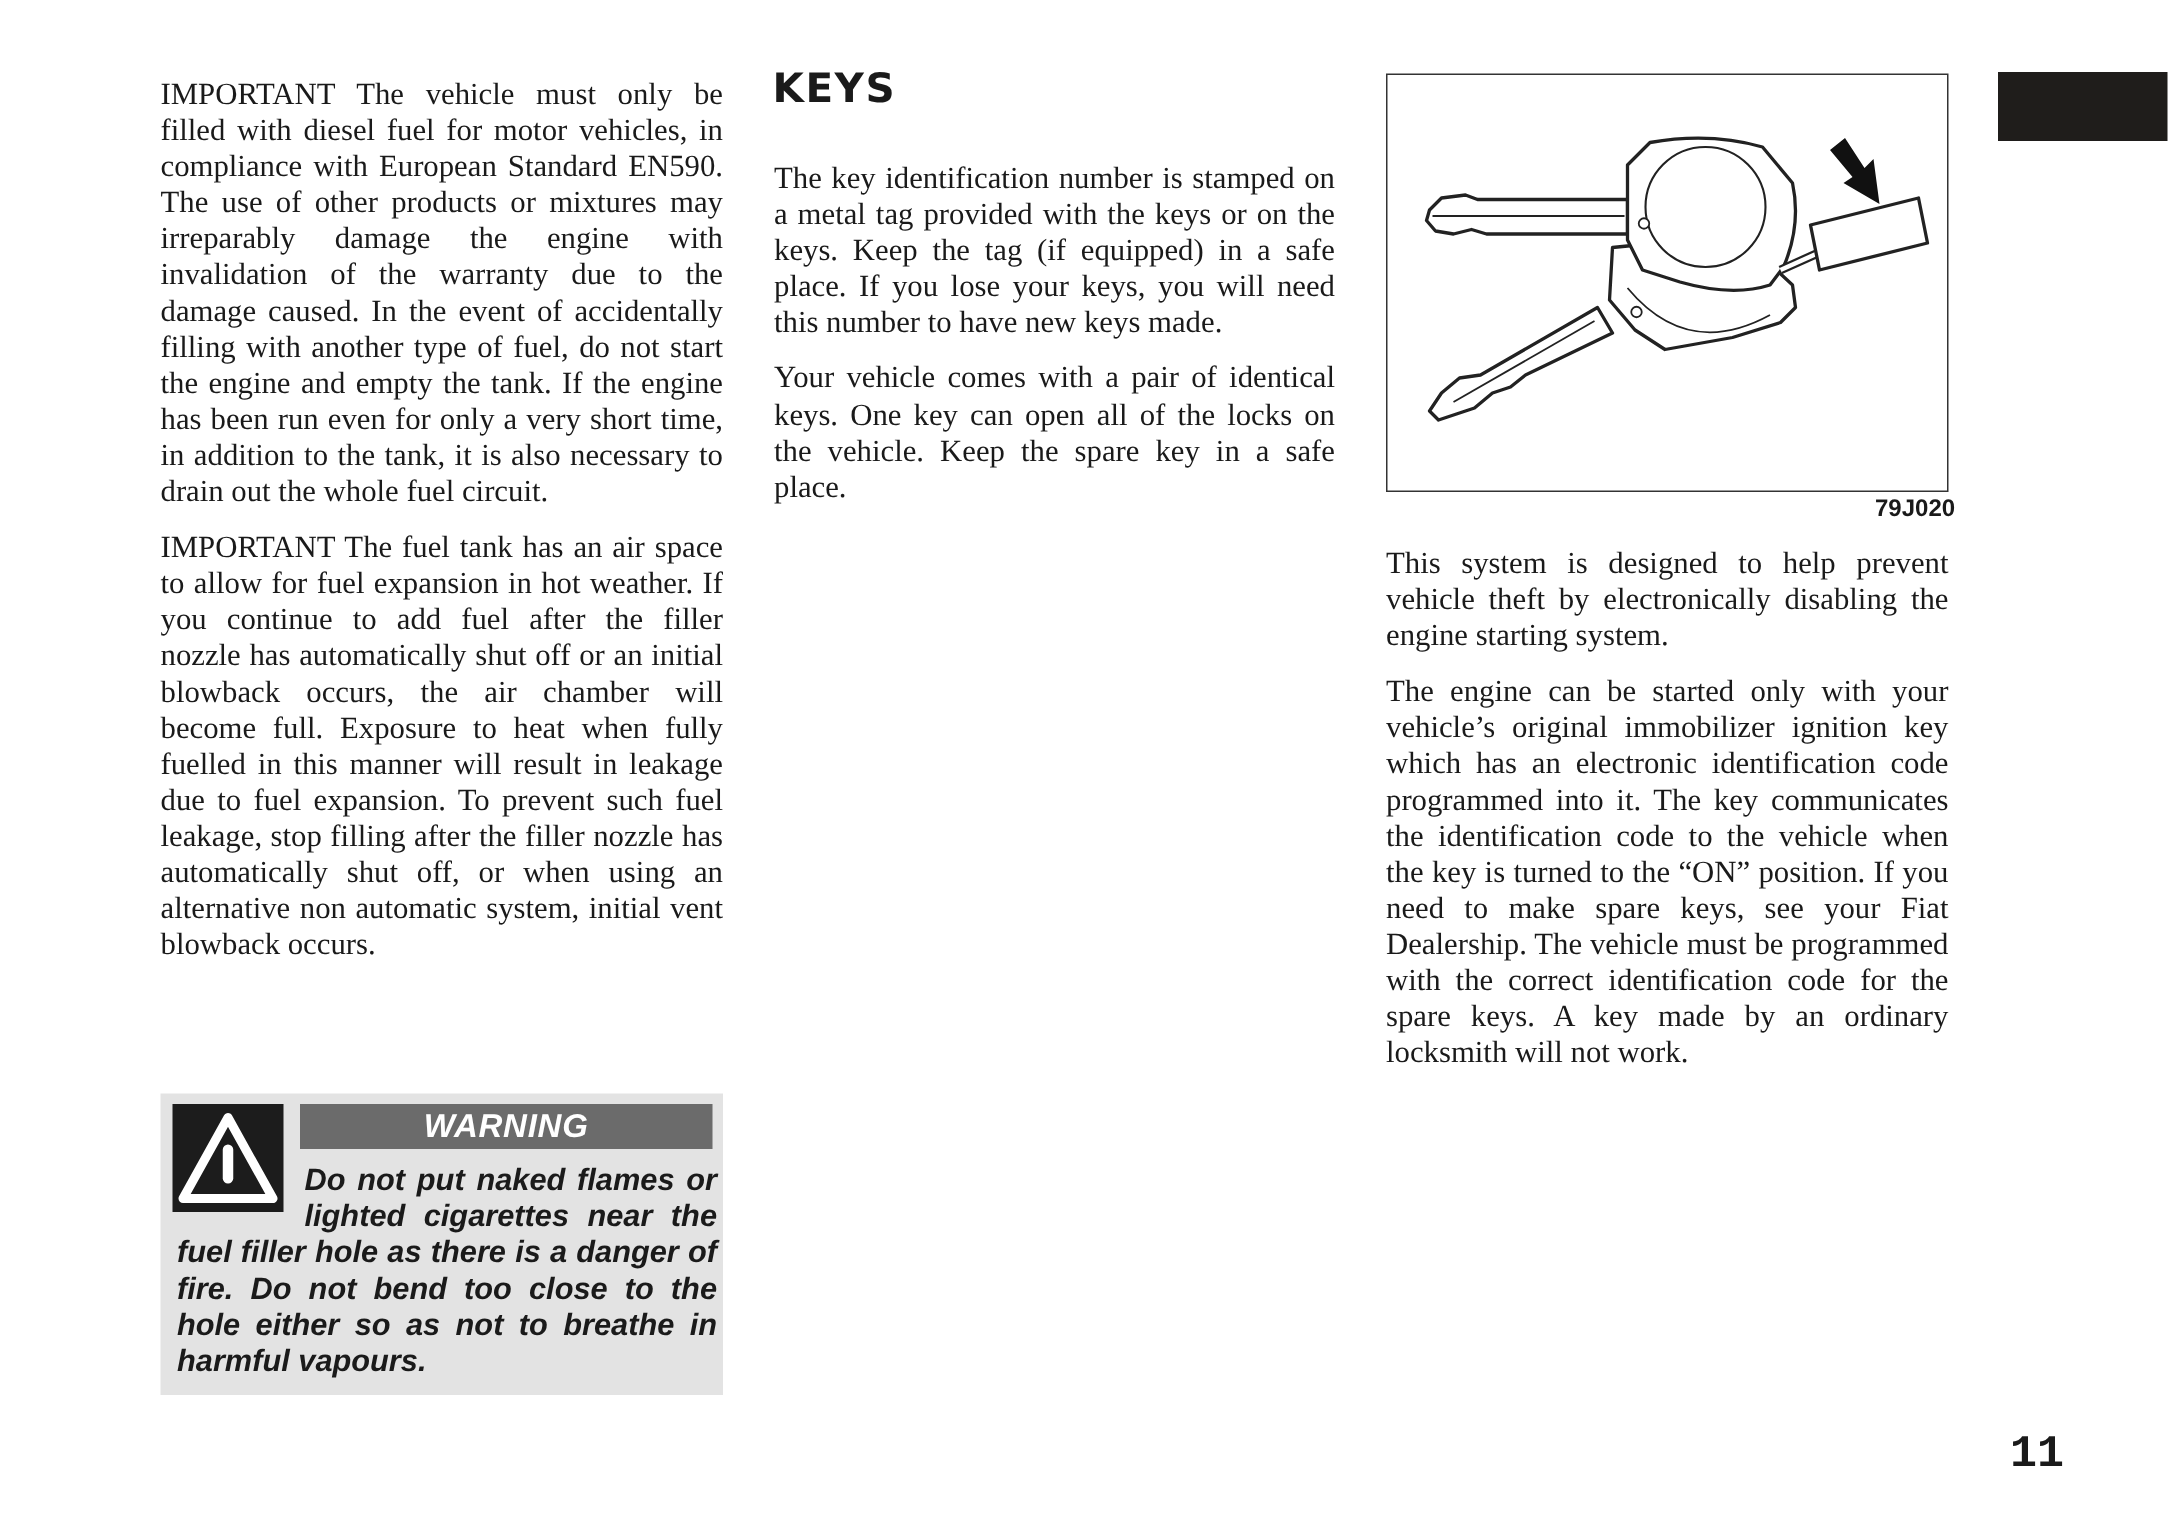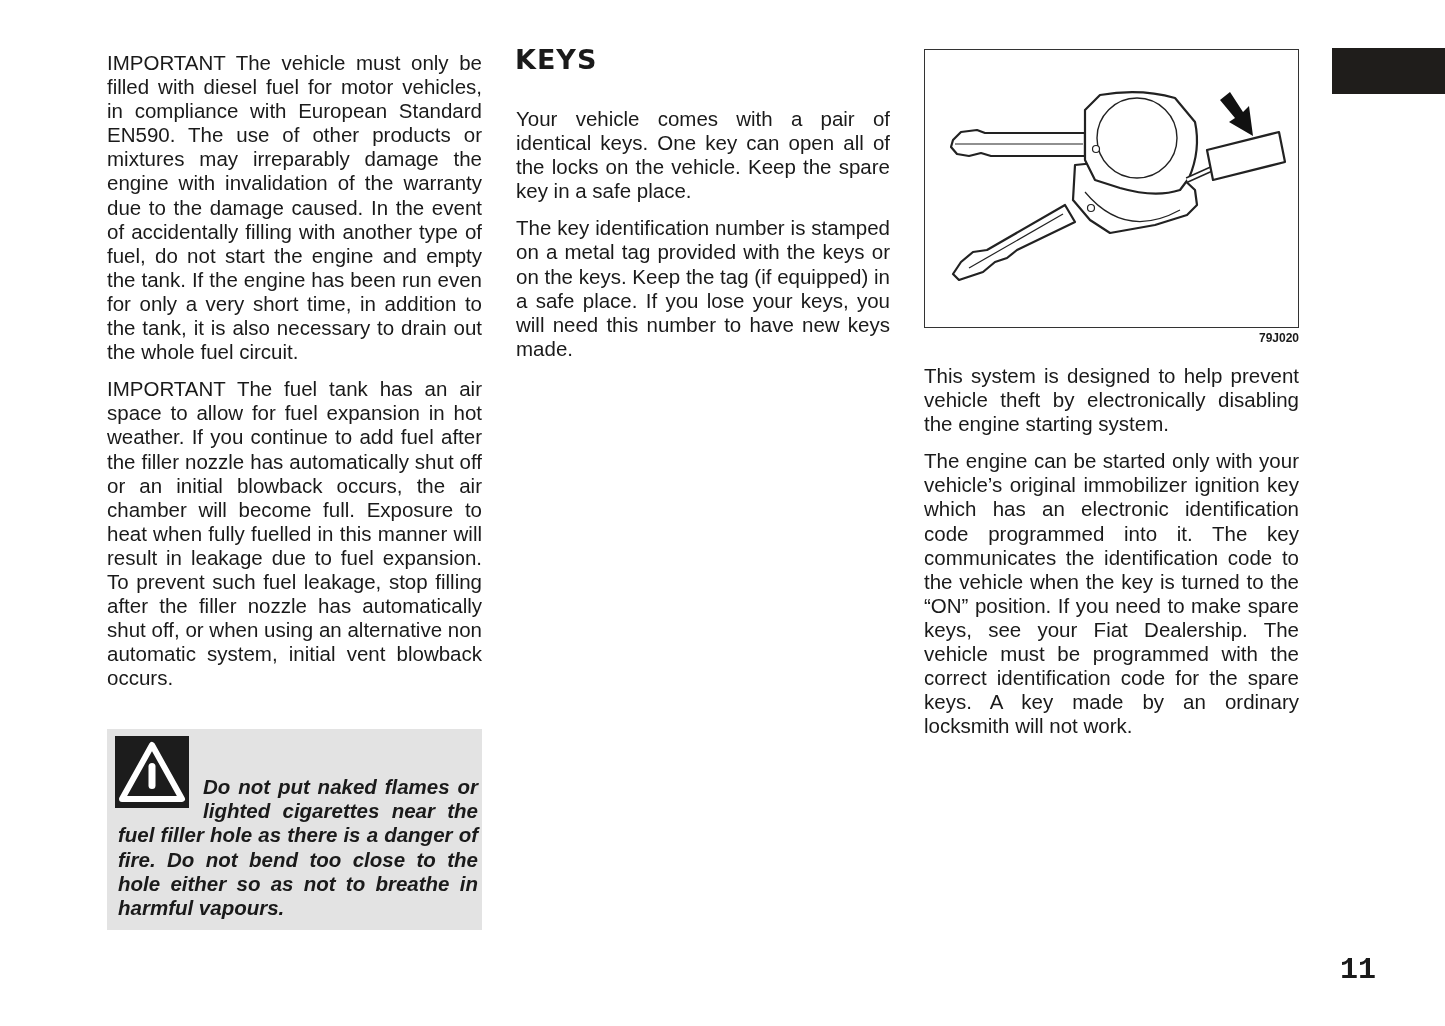--- a/index.html
+++ b/index.html
@@ -2,21 +2,21 @@
 <html><head>
 <meta charset="utf-8">
 <style>
   html, body { margin: 0; padding: 0; }
   body {
     width: 1445px; height: 1026px; position: relative; overflow: hidden;
     background: #ffffff; color: #1a1a1a;
     font-family: "Liberation Sans", sans-serif;
   }
   .col { position: absolute; font-size: 20.5px; line-height: 24.1px; }
-  .col p { margin: 0 0 13px 0; text-align: justify; hyphens: none; }
+  .col p { margin: 0 0 13px 0; text-align: justify; hyphens: none; font-family: Liberation Serif, serif; }
   #col-left { left: 107px; top: 51px; width: 375px; }
   #col-mid { left: 516px; top: 107px; width: 374px; }
   #col-right { left: 924px; top: 364px; width: 375px; }
 
   .keys-title {
     position: absolute; left: 515px; top: 44px;
     font-size: 27px; font-weight: bold; letter-spacing: 1px; margin: 0;
     font-family: "DejaVu Sans", sans-serif;
   }
 
@@ -45,21 +45,21 @@
   }
 
   .figure-box {
     position: absolute; left: 924px; top: 49px; width: 373px; height: 277px;
     border: 1.5px solid #333;
     background: #fff;
   }
   .figure-box svg { position: absolute; left: 0; top: 0; }
   .figure-code {
     position: absolute; left: 1250px; top: 331px; width: 49px;
-    font-size: 12px; font-weight: bold; text-align: right;
+    font-size: 16px; font-weight: bold; text-align: right;
   }
   .subheading {
     font-weight: bold; font-size: 21px; line-height: 27px; margin: 0 0 10px 0 !important;
     text-align: left !important;
   }
 
   .tab-marker {
     position: absolute; left: 1332px; top: 48px; width: 113px; height: 46px;
     background: #1f1d1b;
   }
@@ -77,27 +77,28 @@
   <p>IMPORTANT The fuel tank has an air space to allow for fuel expansion in hot weather. If you continue to add fuel after the filler nozzle has automatically shut off or an initial blowback occurs, the air chamber will become full. Exposure to heat when fully fuelled in this manner will result in leakage due to fuel expansion. To prevent such fuel leakage, stop filling after the filler nozzle has automatically shut off, or when using an alternative non automatic system, initial vent blowback occurs.</p>
 </div>
 
 <div class="warning-box">
   <div class="warning-icon">
     <svg width="74" height="72" viewBox="0 0 74 72">
       <path d="M37 9 L67 63 L7 63 Z" fill="none" stroke="#fff" stroke-width="6" stroke-linejoin="round"></path>
       <rect x="33.5" y="27" width="7" height="26" rx="3.5" fill="#fff"></rect>
     </svg>
   </div>
+  <div class="warning-header">WARNING</div>
   <p class="warning-text">Do not put naked flames or lighted cigarettes near the fuel filler hole as there is a danger of fire. Do not bend too close to the hole either so as not to breathe in harmful vapours.</p>
 </div>
 
 <h1 class="keys-title">KEYS</h1>
 <div id="col-mid" class="col">
+  <p>The key identification number is stamped on a metal tag provided with the keys or on the keys. Keep the tag (if equipped) in a safe place. If you lose your keys, you will need this number to have new keys made.</p>
   <p>Your vehicle comes with a pair of identical keys. One key can open all of the locks on the vehicle. Keep the spare key in a safe place.</p>
-  <p>The key identification number is stamped on a metal tag provided with the keys or on the keys. Keep the tag (if equipped) in a safe place. If you lose your keys, you will need this number to have new keys made.</p>
 </div>
 
 <div class="figure-box">
   <svg width="373" height="277" viewBox="0 0 373 277">
     <g fill="#fff" stroke="#222" stroke-width="2.2" stroke-linejoin="round">
 
       <path d="M140 155 L62 200 L48 202 L36 212 L28 224 L34 230 L46 226 L58 222 L70 212 L82 208 L92 200 L150 172 Z"></path>
       <line x1="138" y1="164" x2="44" y2="218" stroke-width="1.2"></line>
 
       <path d="M150 115 L200 110 L240 112 L270 140 L272 155 L262 165 L230 175 L185 183 L165 170 L148 150 Z"></path>

